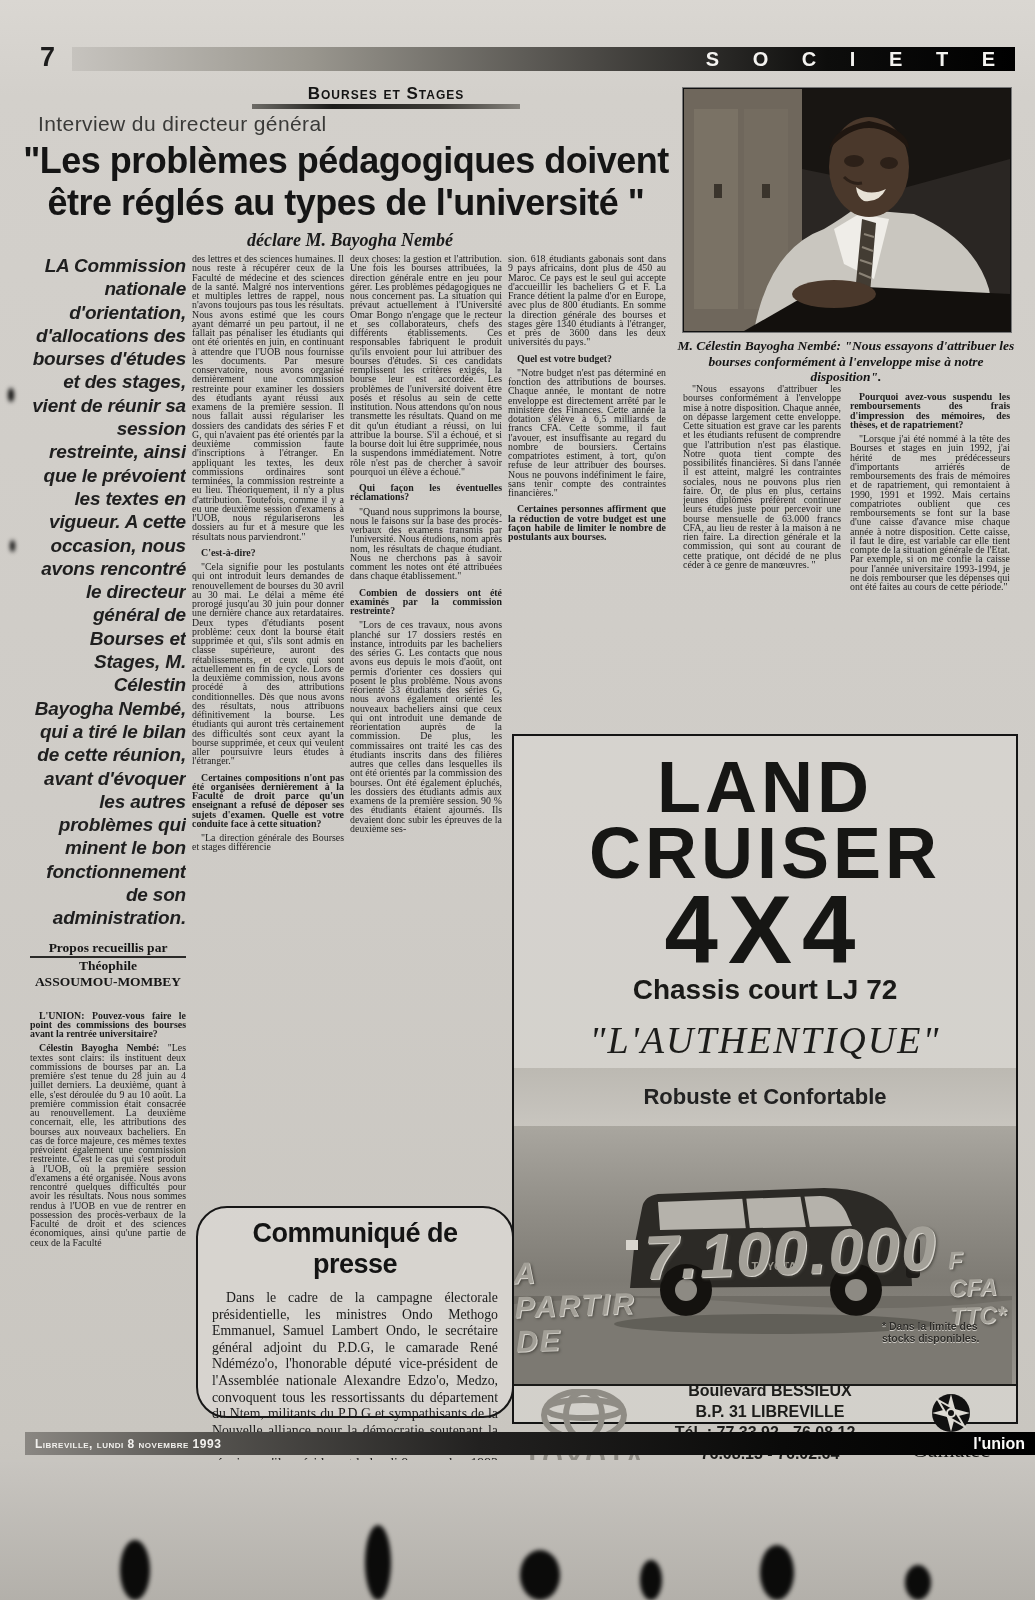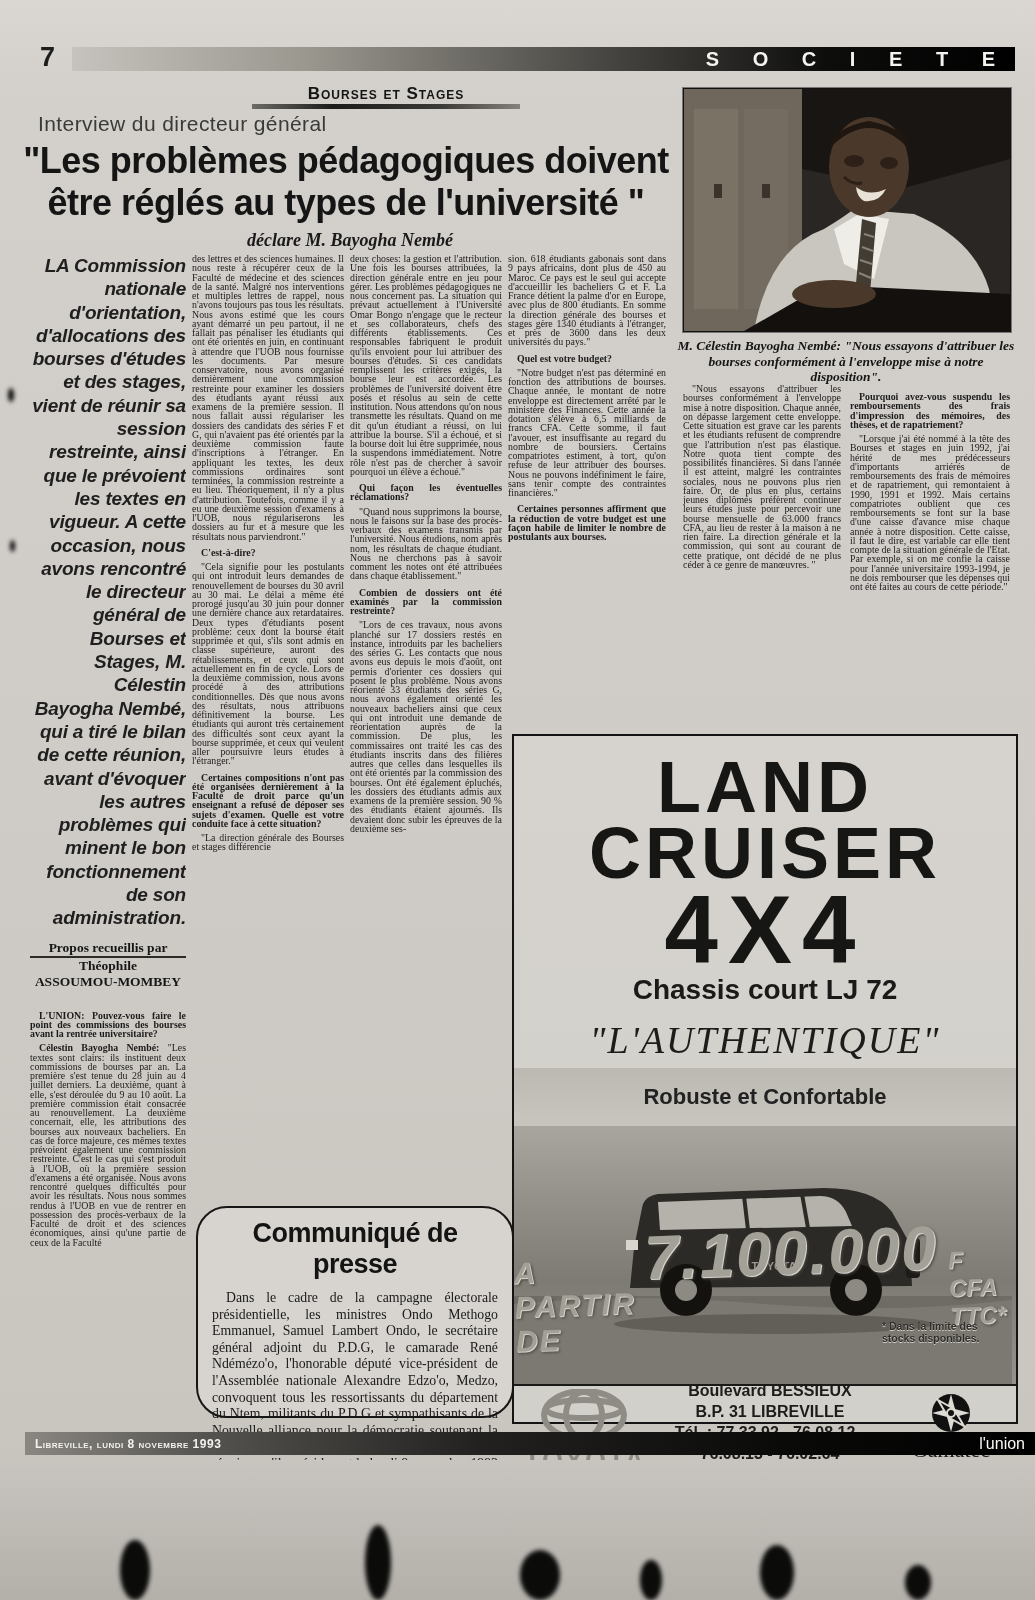--- a/index.html
+++ b/index.html
@@ -51,21 +51,21 @@
   .disclaimer{position:absolute;right:14px;bottom:40px;width:120px;font-size:10.5px;font-weight:bold;color:#2e2d2a;line-height:12px;text-shadow:0 1px 0 #cfccc6;}
   .adfooter{display:flex;align-items:center;border-top:2px solid #1a1a18;}
   .toyota-word{font-weight:900;font-size:27px;letter-spacing:2px;color:#8f8c85;text-align:center;}
   .addr{font-weight:bold;font-size:16px;line-height:21px;text-align:center;color:#1c1c1a;}
   .gamatec-word{font-family:"Liberation Serif",serif;font-size:22px;color:#1a1a18;border-bottom:3px double #1a1a18;display:inline-block;line-height:22px;}
   .gamatec-sub{font-size:9px;font-weight:bold;letter-spacing:1px;color:#1a1a18;}
   
   .footbar{background:linear-gradient(to right,#8a8782 0%,#55534f 18%,#222120 45%,#0a0a09 75%,#000 100%);
            display:flex;align-items:center;justify-content:space-between;padding:0 10px;}
   .footleft{color:#f2f1ee;font-weight:bold;font-size:12px;font-variant:small-caps;letter-spacing:.5px;}
-  .footright{color:#fbfaf8;font-weight:normal;font-size:16px;}
+  .footright{color:#fbfaf8;font-weight:bold;font-size:16px;}
   .smudge{position:absolute;background:#0b0b0a;border-radius:50%;filter:blur(2px);}
 </style>
 </head>
 <body>
 
 <div id="page">
 
   <div class="abs pageno" style="left:40px;top:42px;">7</div>
   <div class="abs" style="left:252px;top:84px;width:268px;">
     <div class="kicker">Bourses et Stages</div>

